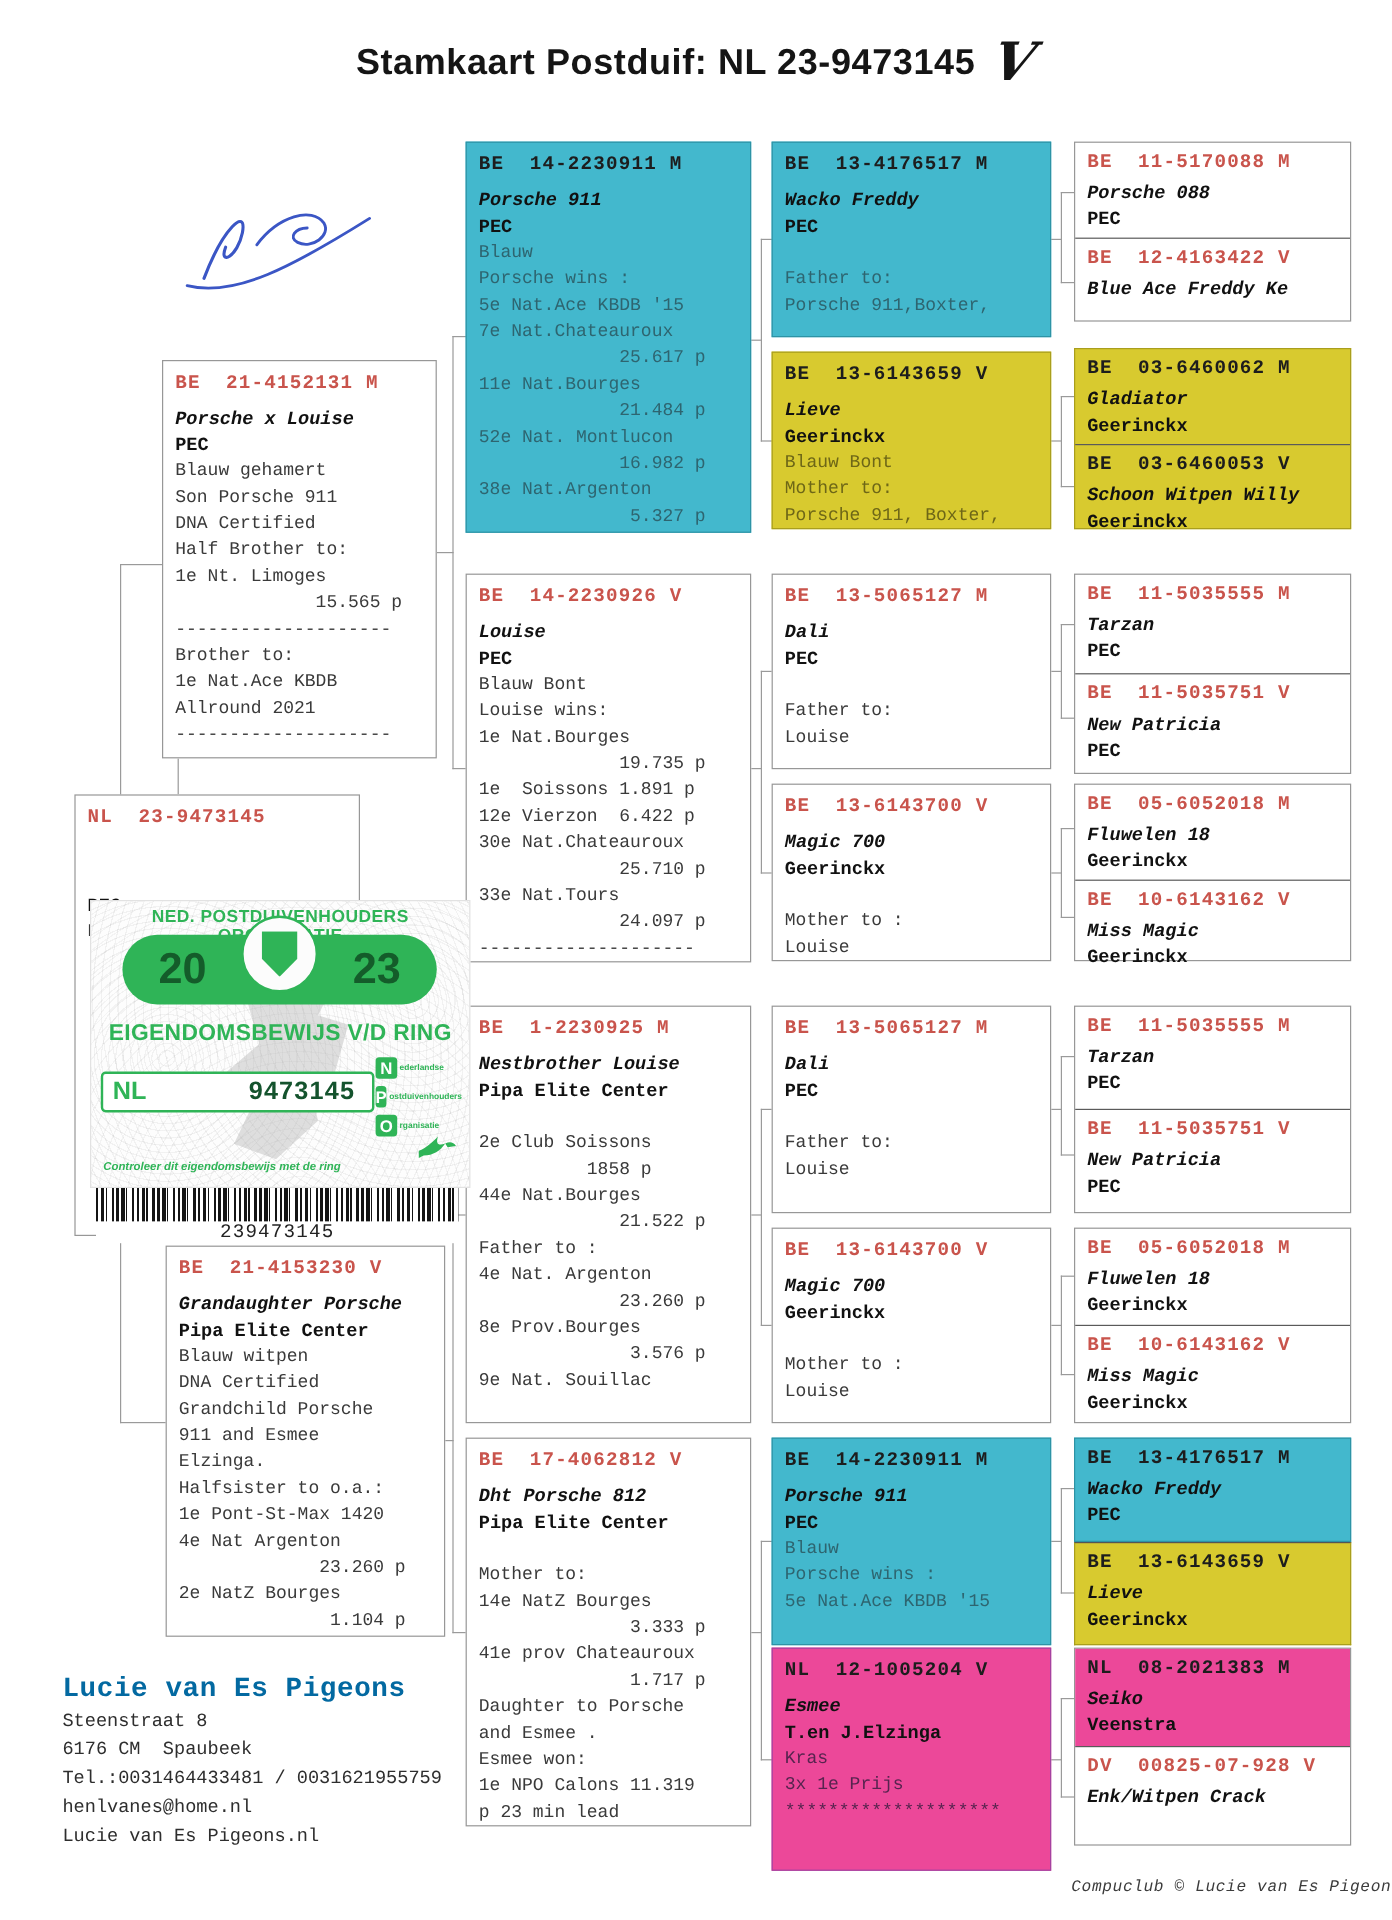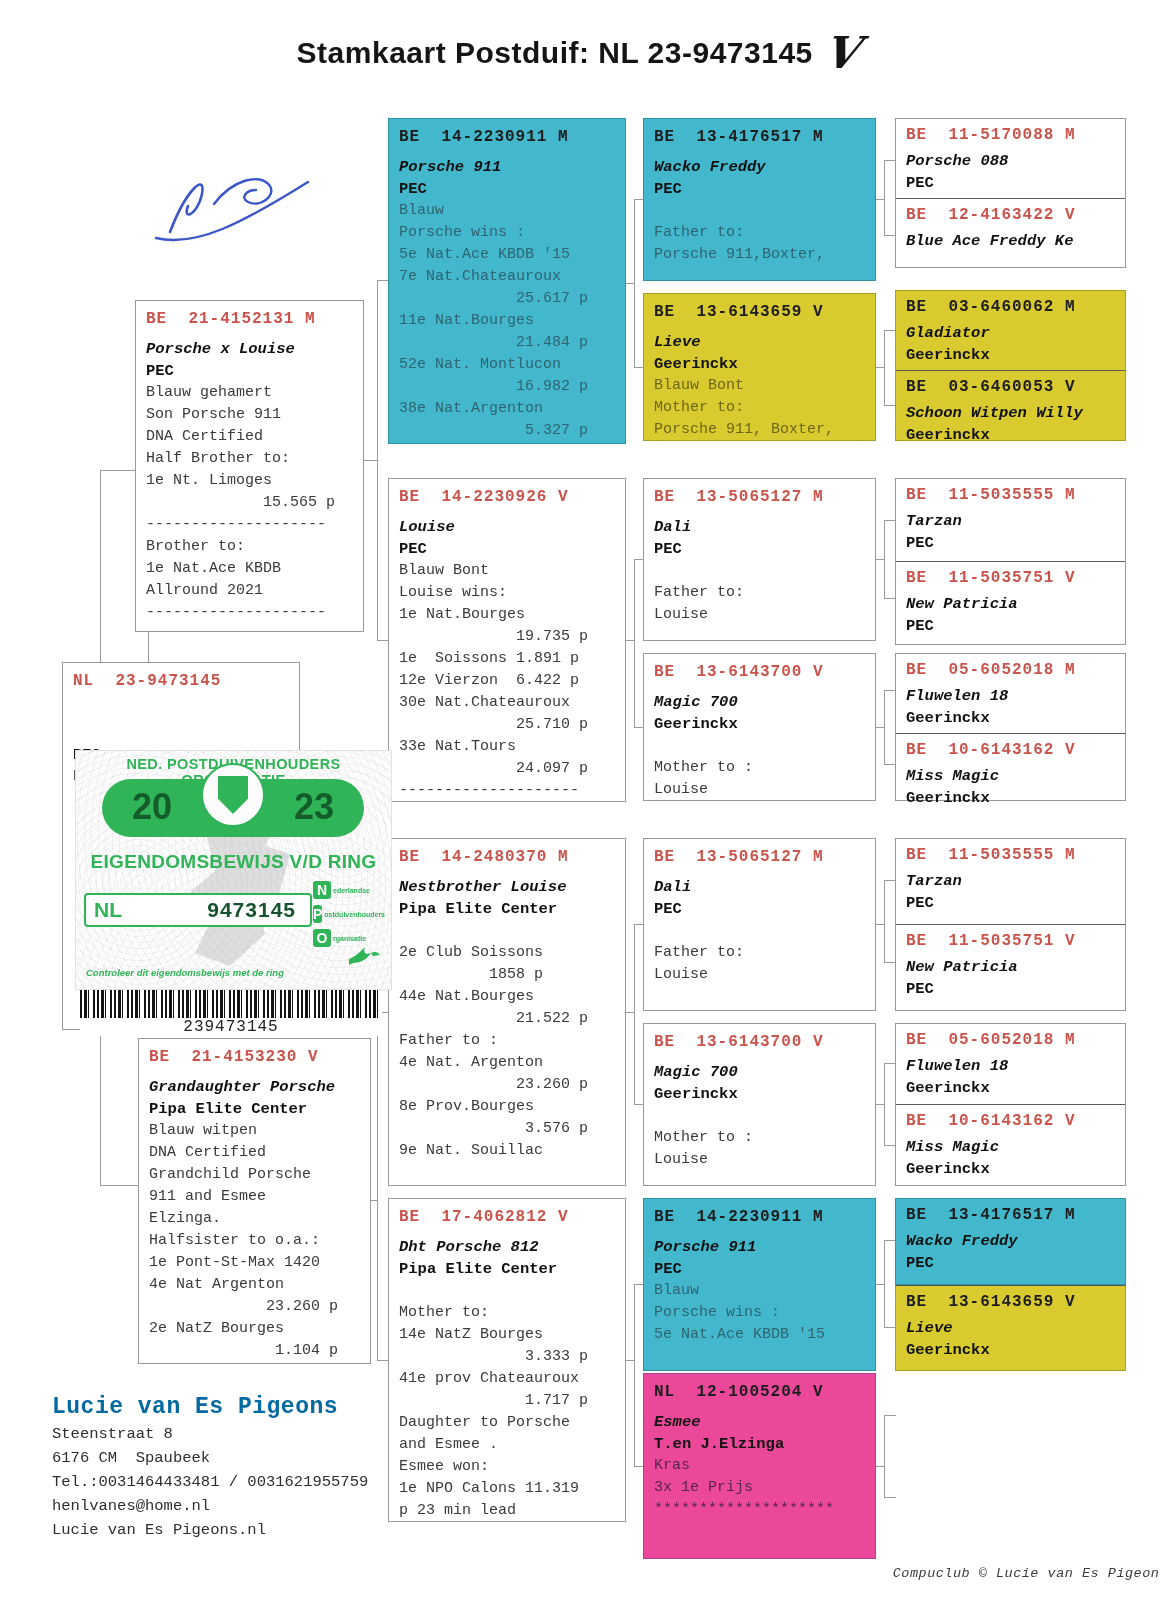--- a/index.html
+++ b/index.html
@@ -229,21 +229,21 @@
              19.735 p
 1e  Soissons 1.891 p
 12e Vierzon  6.422 p
 30e Nat.Chateauroux
              25.710 p
 33e Nat.Tours
              24.097 p
 --------------------</div>
   </div>
   <div class="box" style="left:388px;top:838px;width:238px;height:348px">
-    <div class="ring">BE  14-2480370 M</div>
+    <div class="ring">BE  1-2230925 M</div>
     <div class="bname">Nestbrother Louise</div>
     <div class="loft">Pipa Elite Center</div>
     <div class="bbody">
 2e Club Soissons
           1858 p
 44e Nat.Bourges
              21.522 p
 Father to :
 4e Nat. Argenton
              23.260 p
@@ -408,20 +408,32 @@
   <div class="box pair" style="left:895px;top:1198px;width:231px;height:173px;border:none">
     <div class="sub cyan dark-ring" style="border:1px solid #2d93a5">
       <div class="ring">BE  13-4176517 M</div>
       <div class="bname">Wacko Freddy</div>
       <div class="loft">PEC</div>
     </div>
     <div class="sub yellow dark-ring" style="border:1px solid #a99e1d;border-top:1px solid #555">
       <div class="ring">BE  13-6143659 V</div>
       <div class="bname">Lieve</div>
       <div class="loft">Geerinckx</div>
+    </div>
+  </div>
+  <div class="box pair" style="left:895px;top:1373px;width:231px;height:165px">
+    <div class="sub magenta dark-ring">
+      <div class="ring">NL  08-2021383 M</div>
+      <div class="bname">Seiko</div>
+      <div class="loft">Veenstra</div>
+    </div>
+    <div class="sub">
+      <div class="ring">DV  00825-07-928 V</div>
+      <div class="bname">Enk/Witpen Crack</div>
+      <div class="loft"></div>
     </div>
   </div>
 
   <div class="sticker">
     <div class="guilloche"></div>
     <div class="nlmap"></div>
     <div class="st-org">NED. POSTDUIVENHOUDERS ORGANISATIE</div>
     <div class="st-band">
       <span class="st-year l">20</span>
       <span class="st-year r">23</span>

